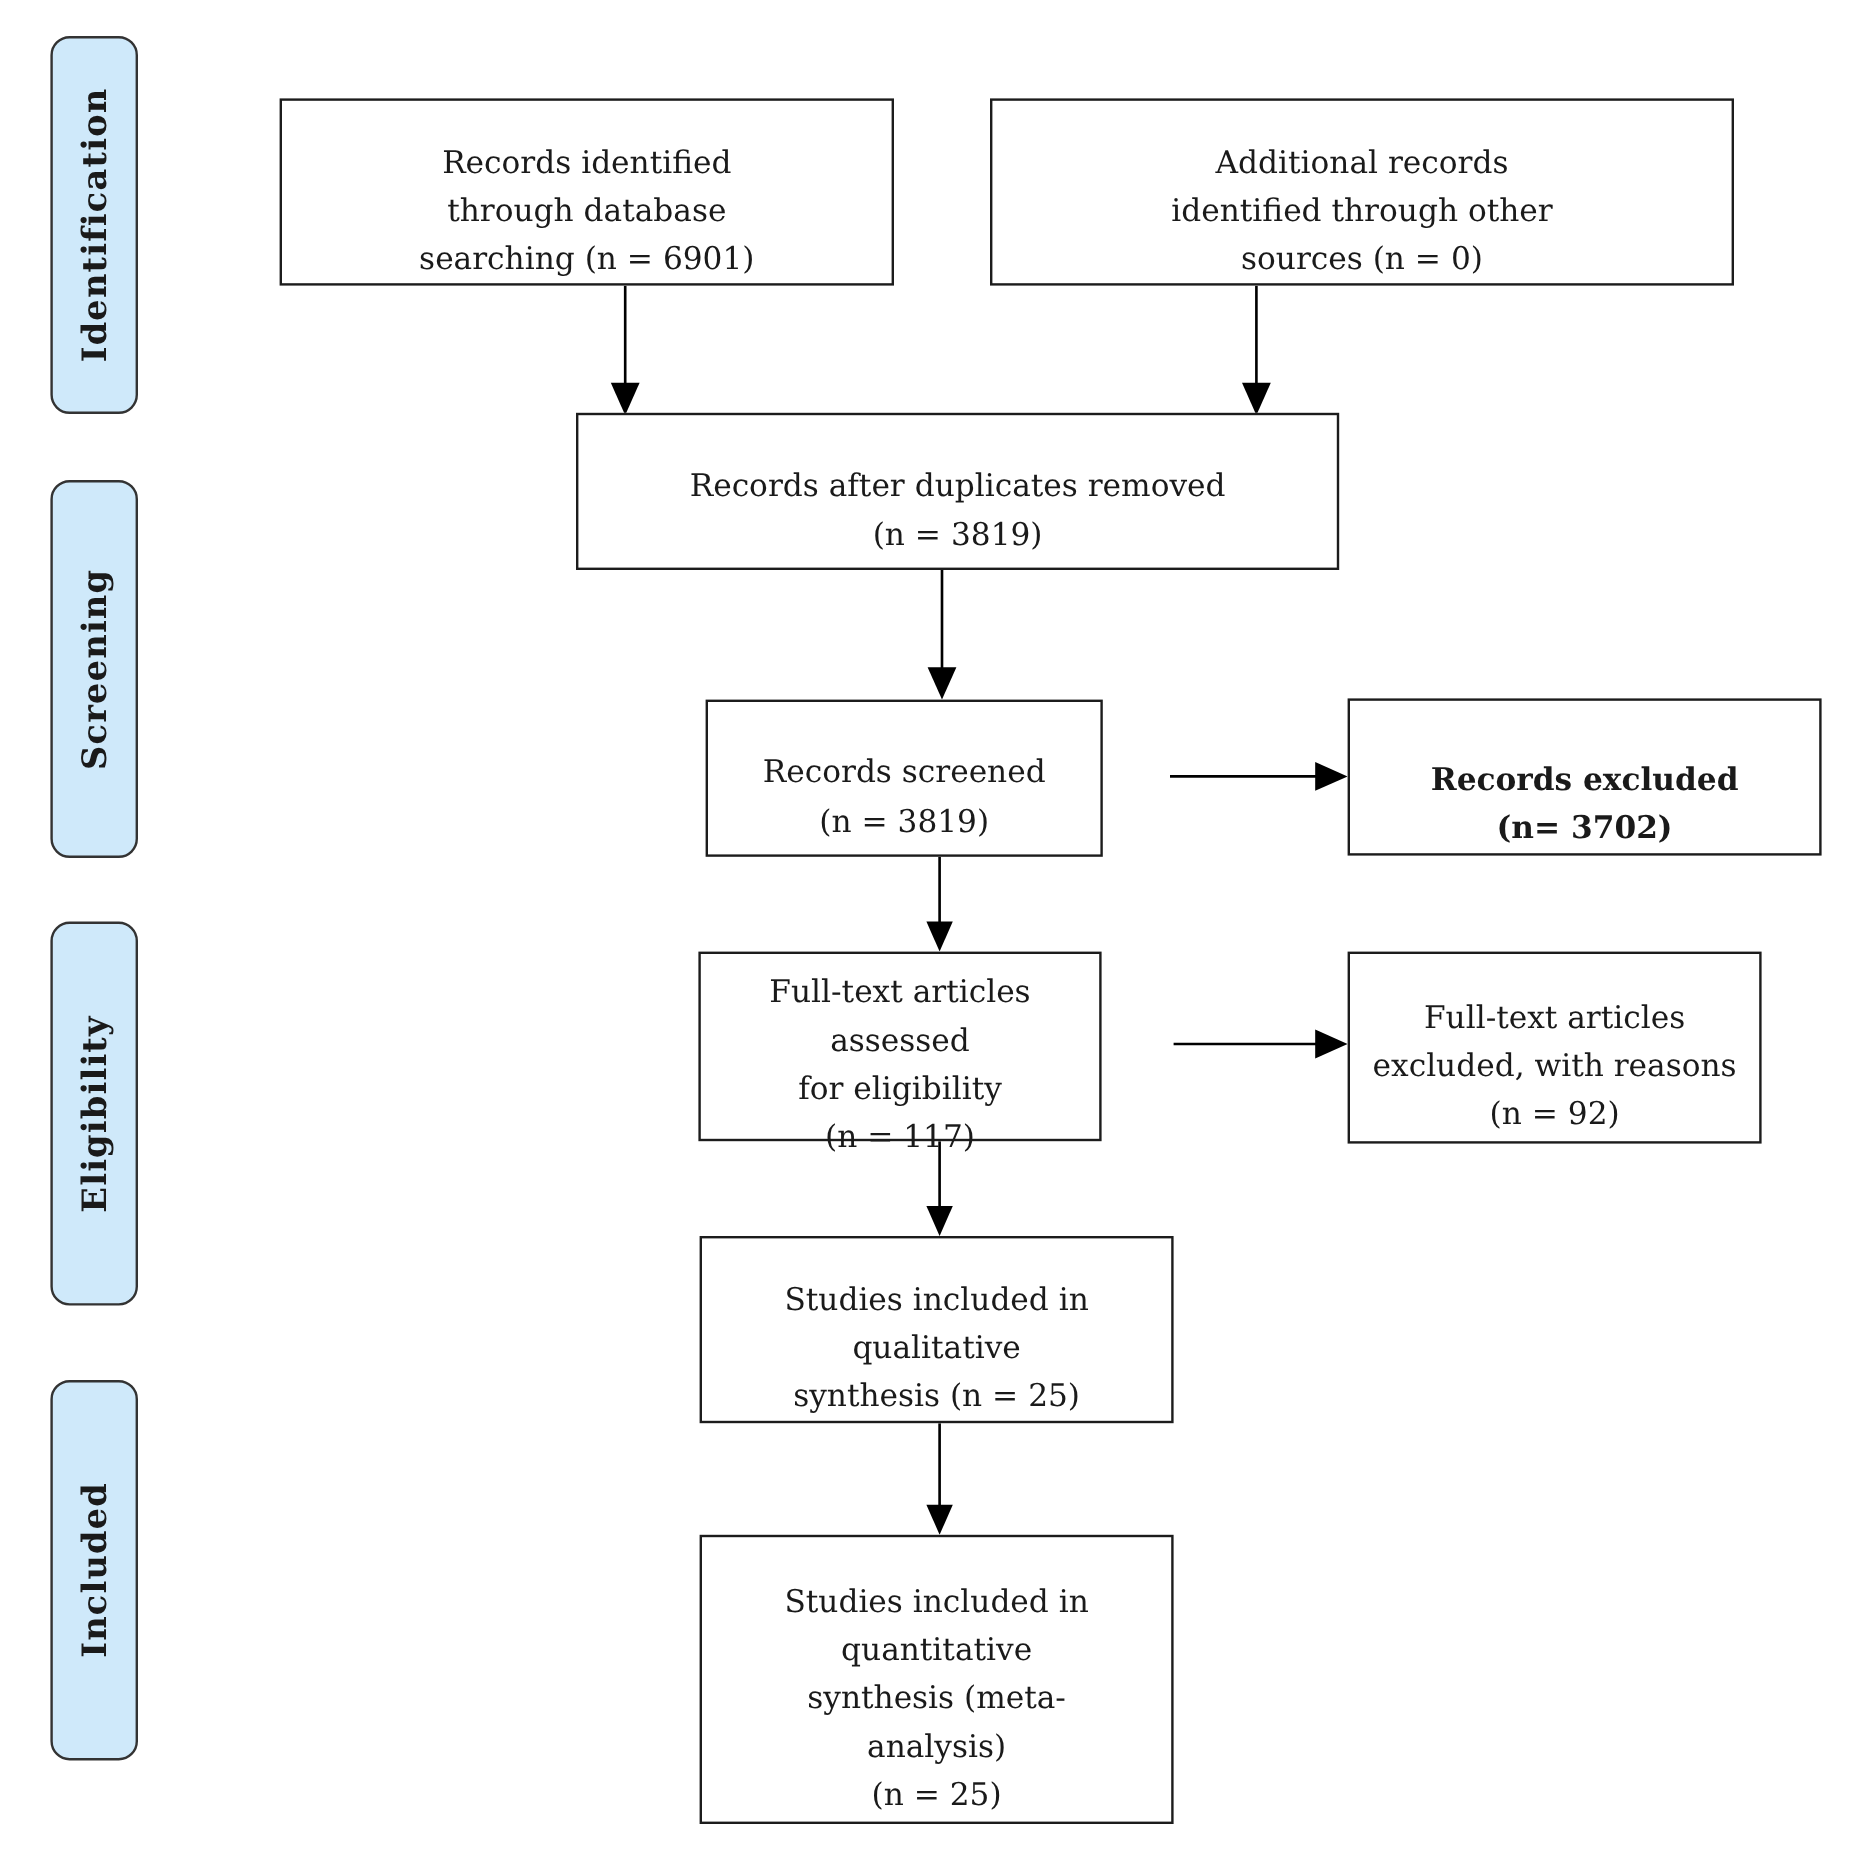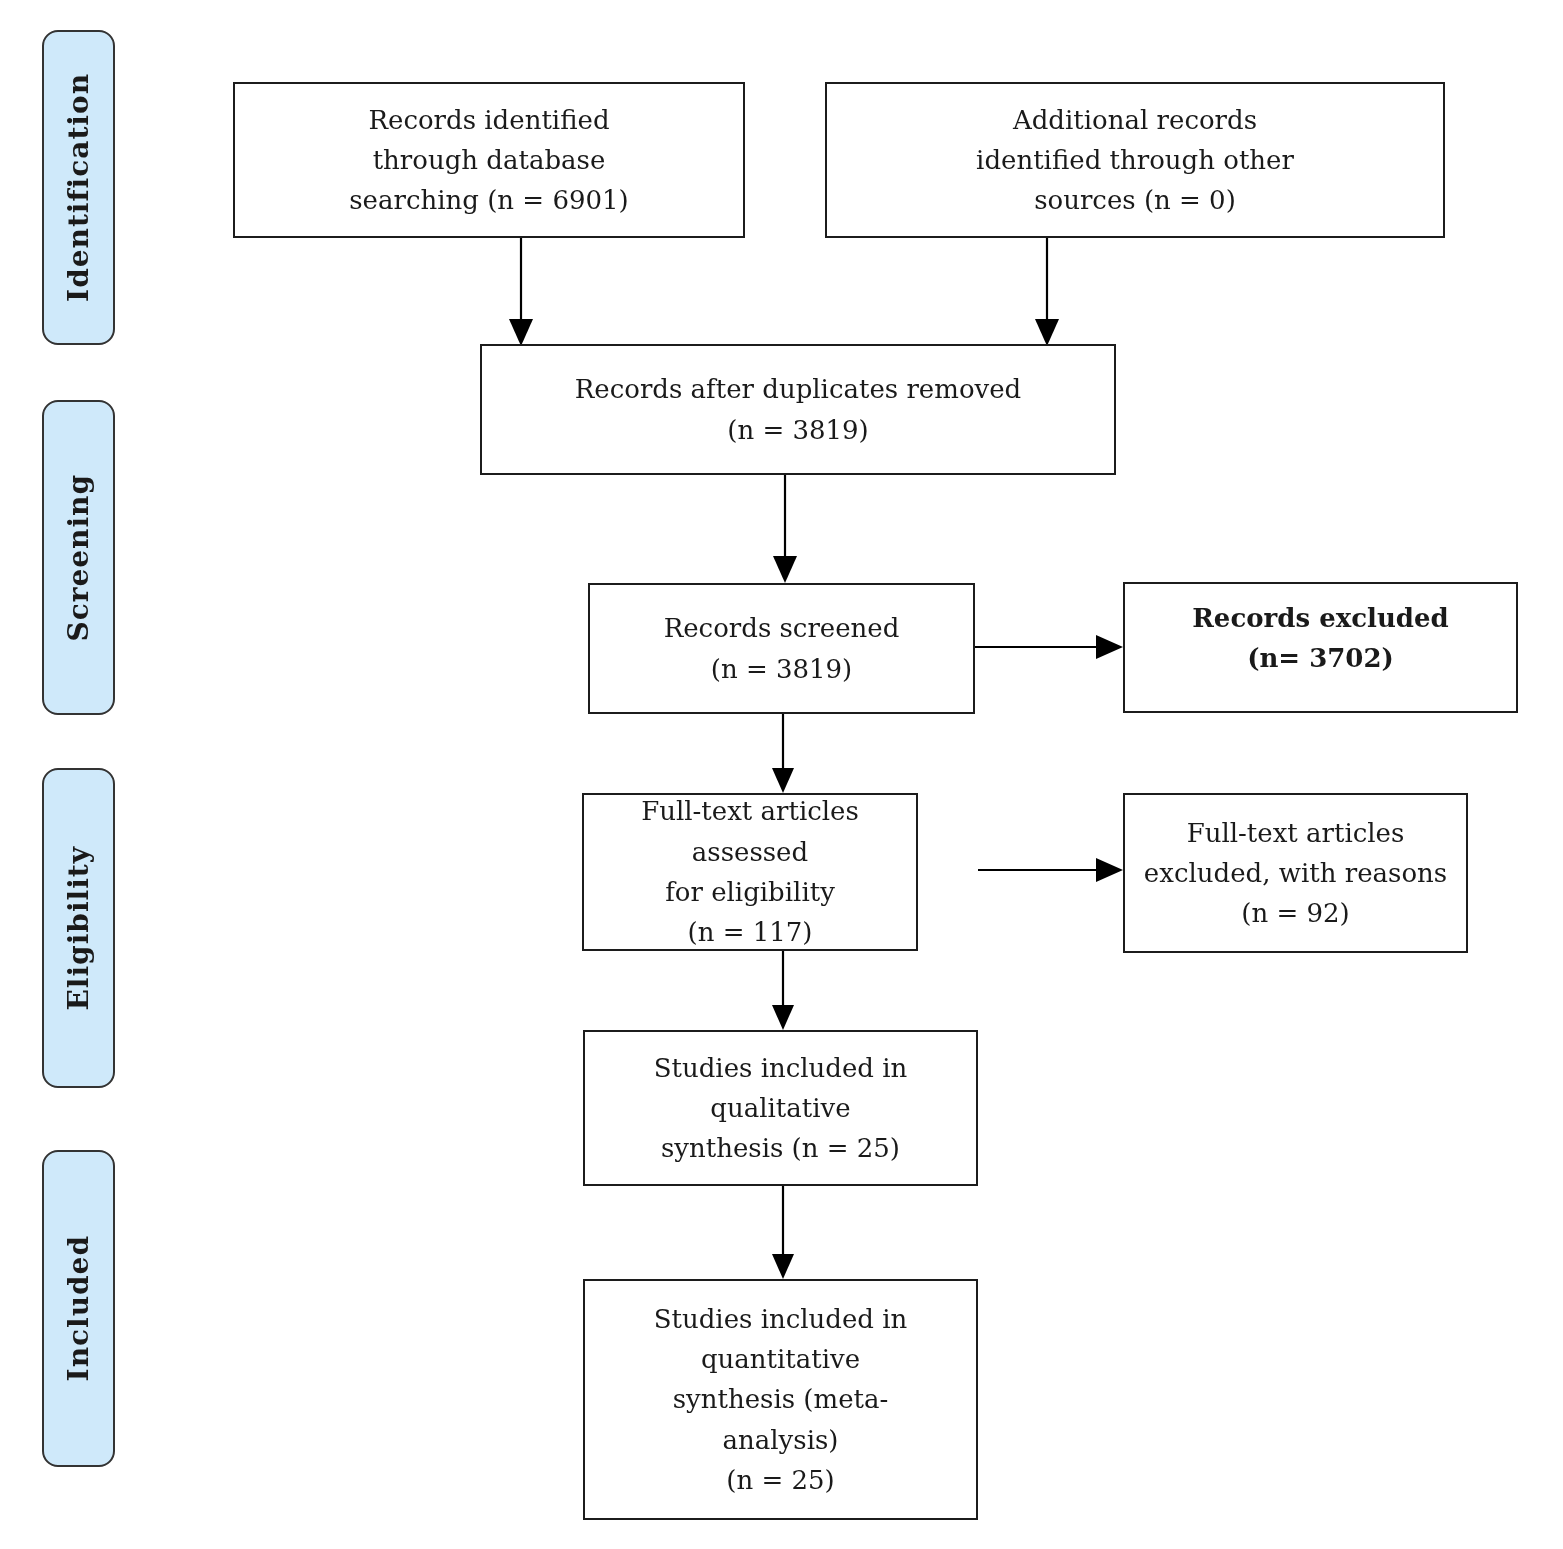--- a/index.html
+++ b/index.html
@@ -48,20 +48,21 @@
     border:2px solid var(--box_border);
     box-sizing:border-box;
     display:flex;align-items:center;justify-content:center;
     text-align:center;
   }
   .box-text{
     white-space:pre-line;
     font-size:26px;
     line-height:1.55;
     padding:0 8px;
+    margin-top:32px;
   }
   .fbox.top-align{align-items:flex-start;font-weight:bold;}
   .fbox.top-align .box-text{padding-top:14px;}
 </style>
 </head>
 <body>
 
 <div class="canvas">
 
   <svg class="arrows" viewBox="0 0 1563 1549" xmlns="http://www.w3.org/2000/svg">
@@ -116,21 +117,21 @@
     <span class="box-text">Additional records
 identified through other
 sources (n = 0)</span>
   </div>
 
   <div class="fbox" style="left:480px;top:344px;width:636px;height:131px">
     <span class="box-text">Records after duplicates removed
 (n = 3819)</span>
   </div>
 
-  <div class="fbox" style="left:588px;top:583px;width:387px;height:131px">
+  <div class="fbox" style="left:588px;top:583px;width:331px;height:131px">
     <span class="box-text">Records screened
 (n = 3819)</span>
   </div>
 
   <div class="fbox top-align" style="left:1123px;top:582px;width:395px;height:131px">
     <span class="box-text">Records excluded
 (n= 3702)</span>
   </div>
 
   <div class="fbox" style="left:582px;top:793px;width:336px;height:158px">

